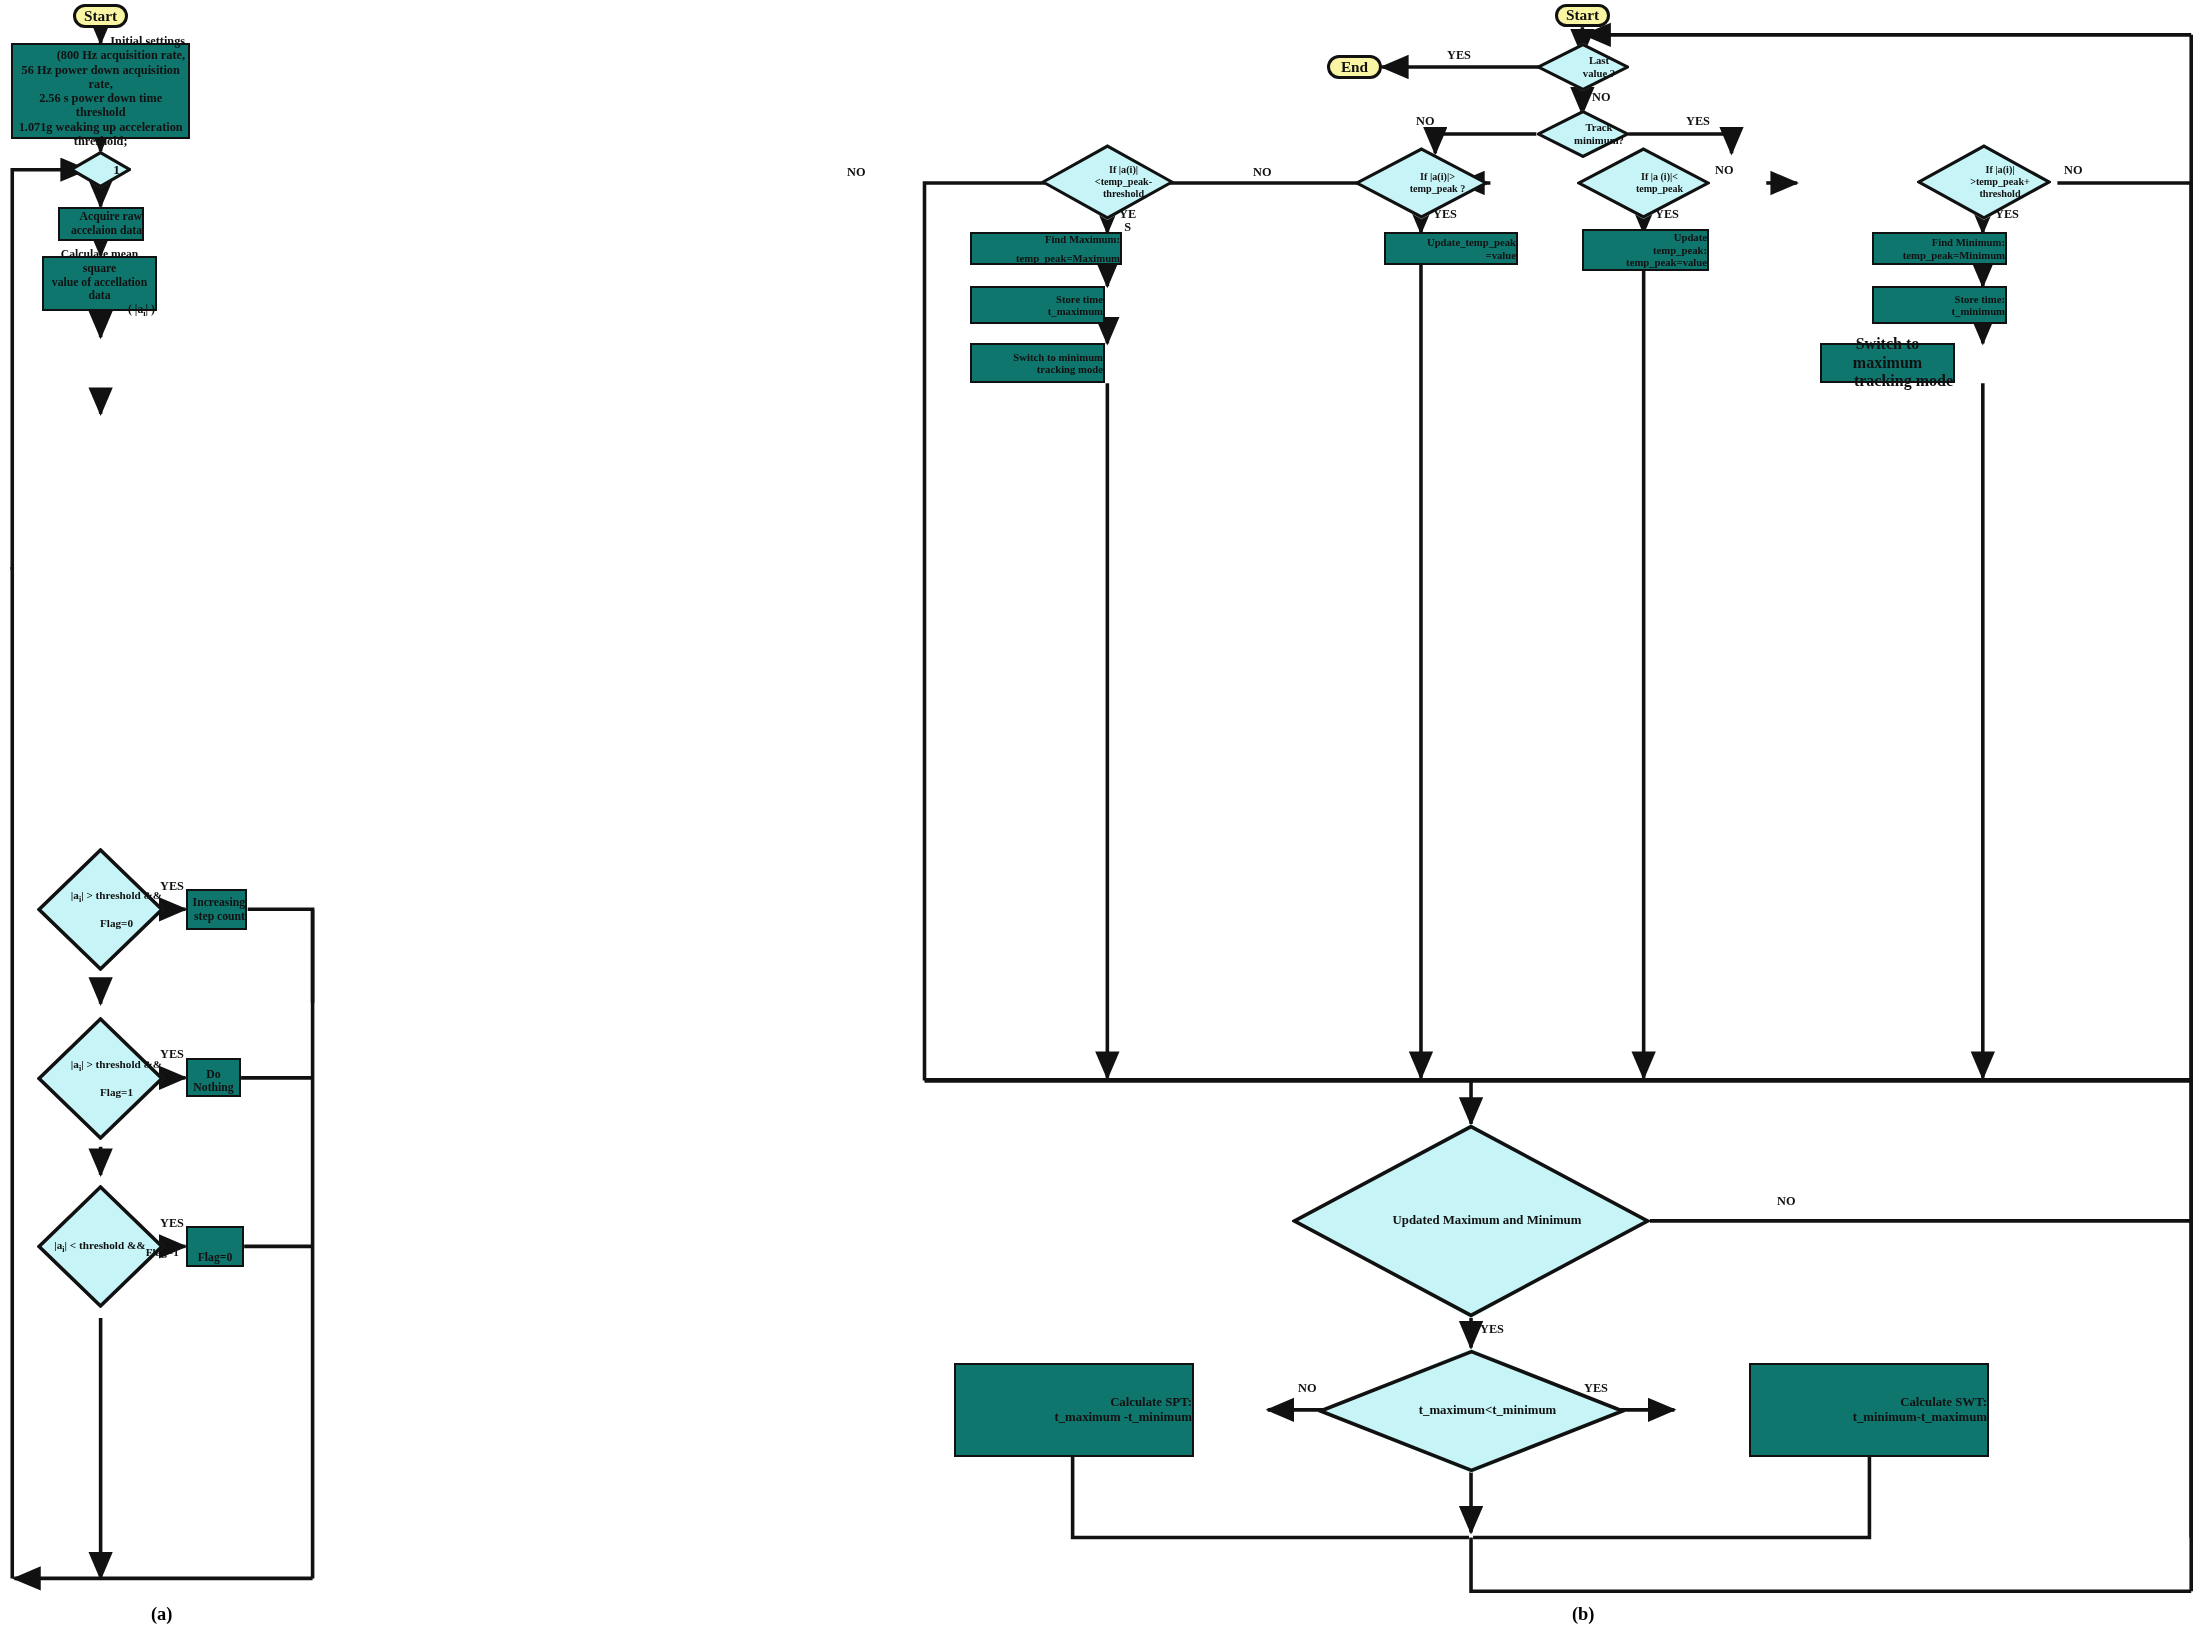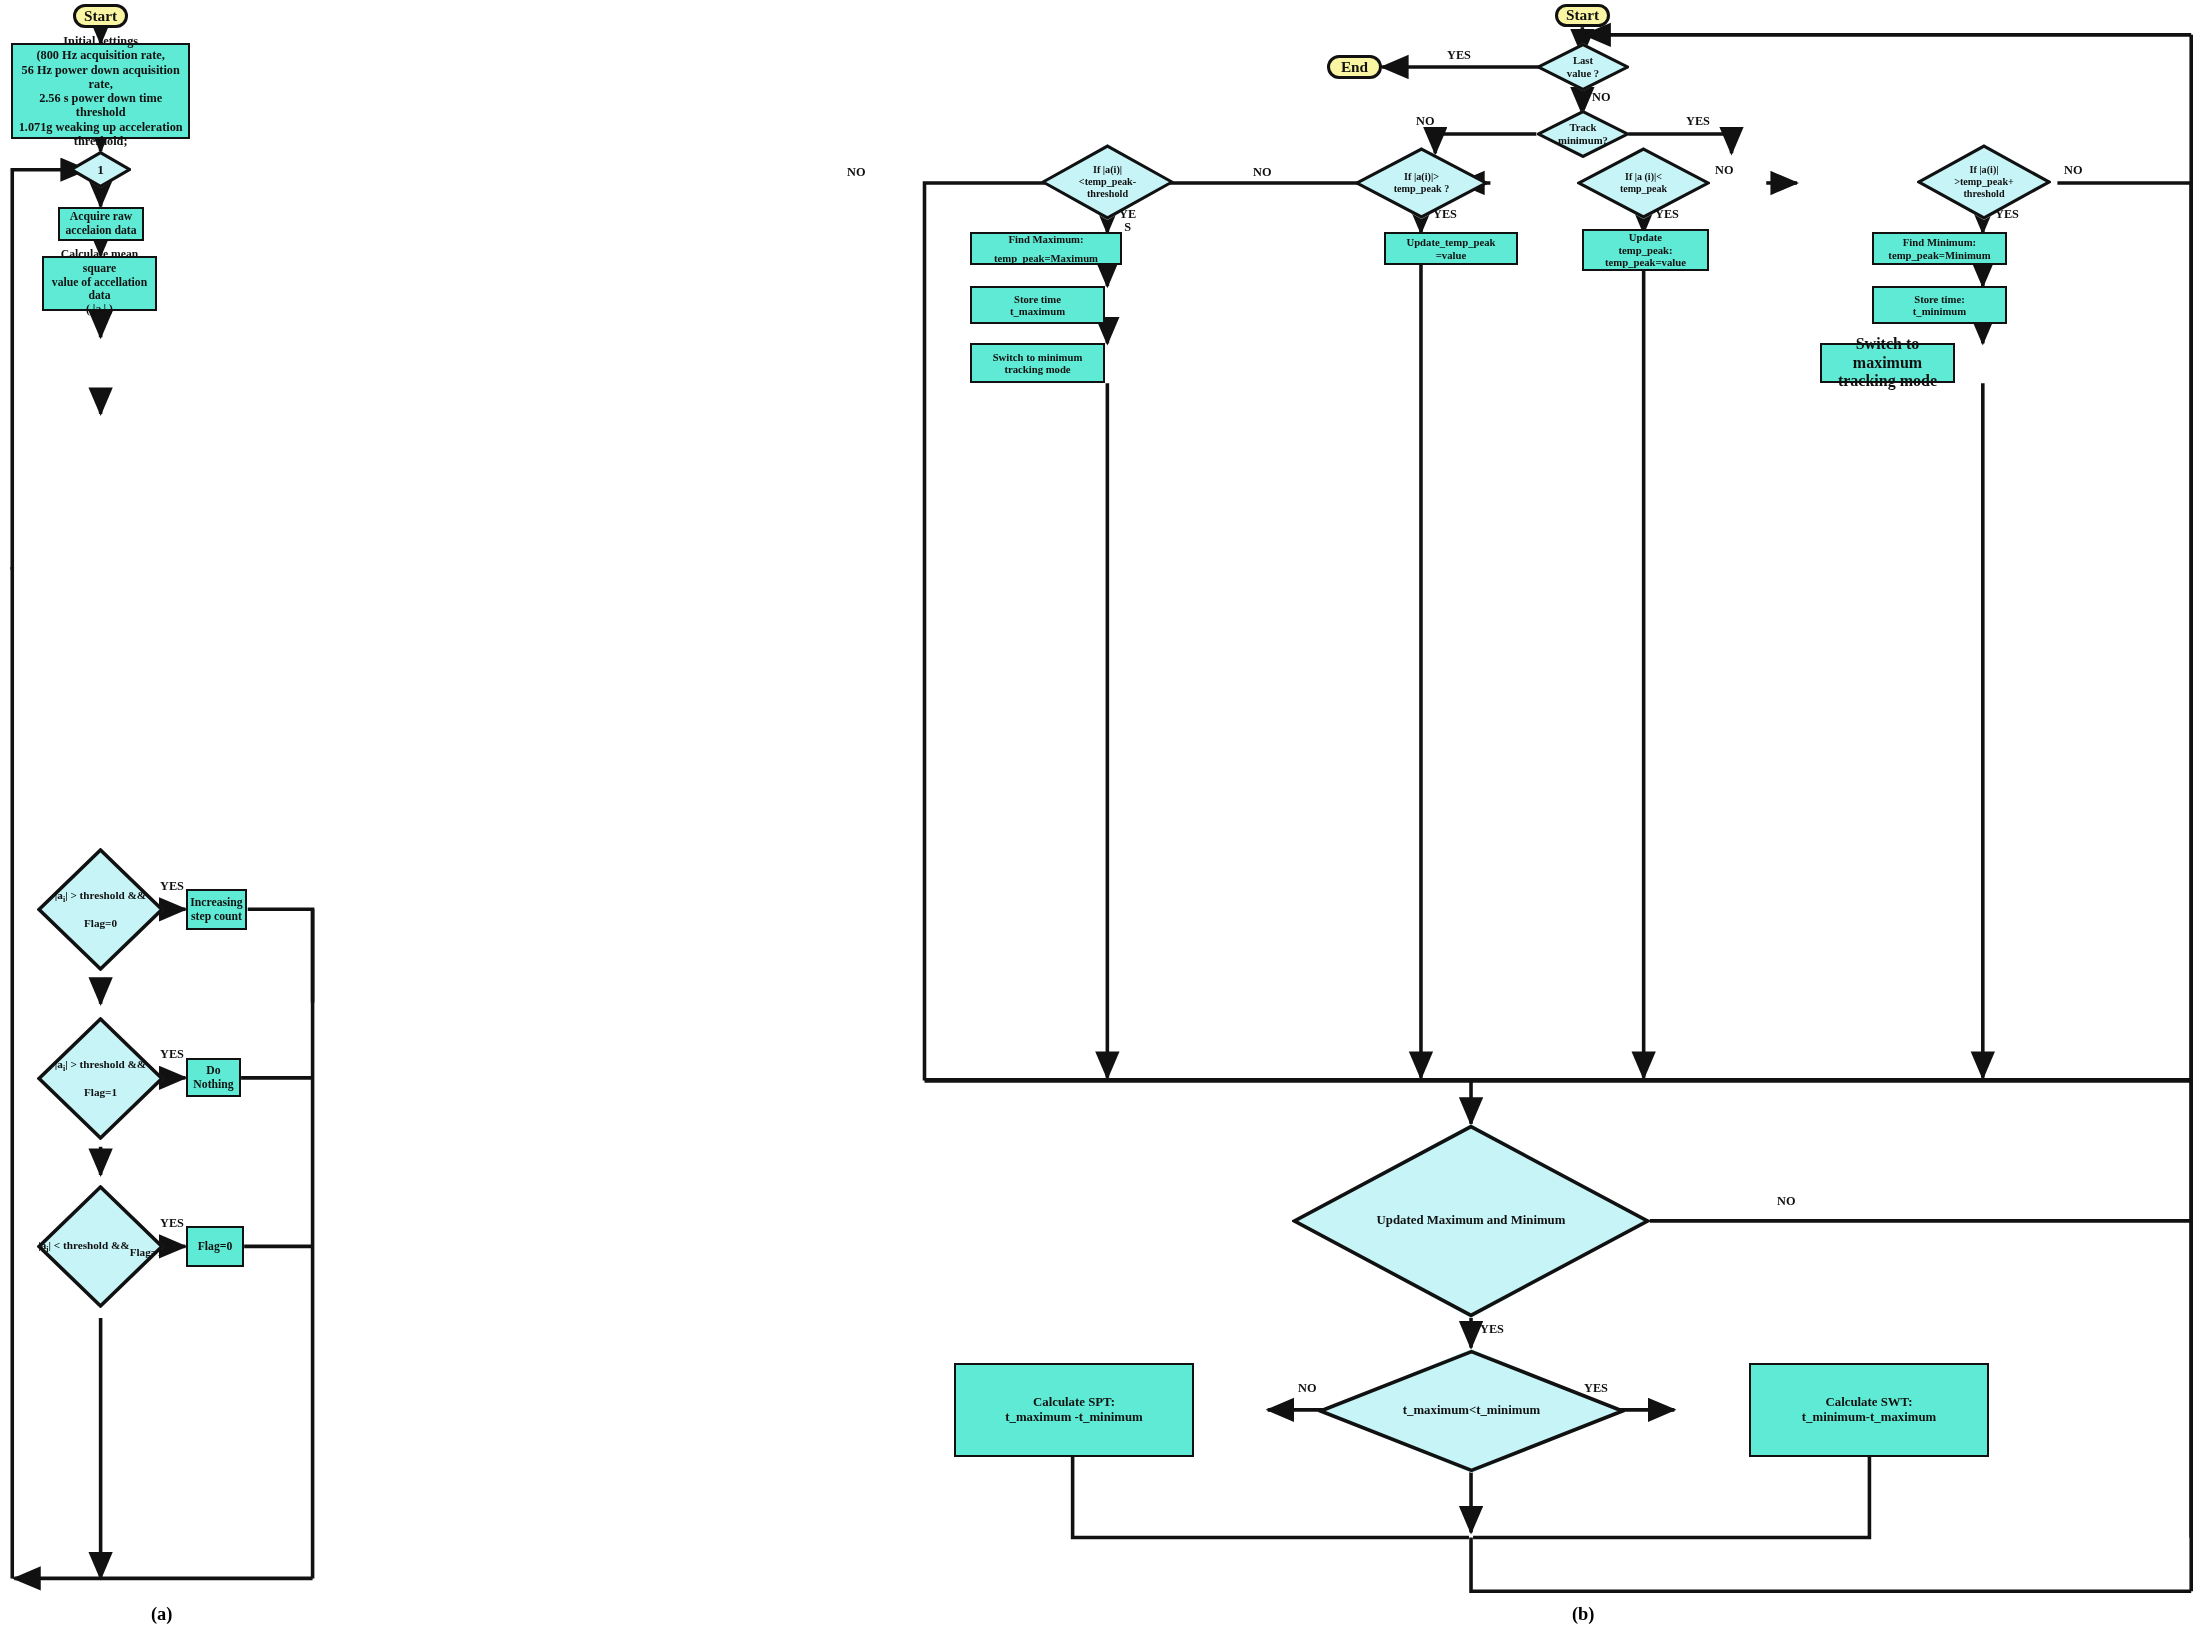--- a/index.html
+++ b/index.html
@@ -4,28 +4,28 @@
 <style>
   html,body{margin:0;padding:0;background:#ffffff;}
   #root{position:relative;width:2205px;height:1649px;background:#ffffff;
         font-family:"Liberation Serif",serif;overflow:hidden;}
   svg.wires{position:absolute;left:0;top:0;width:2205px;height:1649px;pointer-events:none;}
 
   .node{position:absolute;box-sizing:border-box;display:flex;align-items:center;
         justify-content:center;text-align:center;font-weight:bold;color:#111111;
         line-height:1.16;}
 
-  .proc{background:#5eead4;border:2.6px solid #111111;}
+  .proc{background:#0f766e;border:2.6px solid #111111;align-items:flex-end;}
   .term{background:#faf5a3;border:3.1px solid #111111;border-radius:20.4px;}
   .dec-wrap{position:absolute;}
   .dec-shape{position:absolute;left:0;top:0;width:100%;height:100%;
              background:#c7f4f7;
              clip-path:polygon(50% 0%,100% 50%,50% 100%,0% 50%);}
   .dec-border{position:absolute;left:0;top:0;width:100%;height:100%;}
-  .dec-txt{position:absolute;left:0;top:0;width:100%;height:100%;
+  .dec-txt{position:absolute;left:16px;top:0;width:100%;height:100%;
            display:flex;align-items:center;justify-content:center;text-align:center;
            font-weight:bold;color:#111111;line-height:1.18;z-index:3;}
 
   .edge-label{position:absolute;font-weight:bold;color:#111111;white-space:pre-line;
               text-align:center;line-height:1.05;}
   .panel-label{position:absolute;font-weight:bold;color:#000000;}
   sub{font-size:0.72em;vertical-align:-0.36em;font-weight:bold;}
 </style>
 </head>
 <body>

